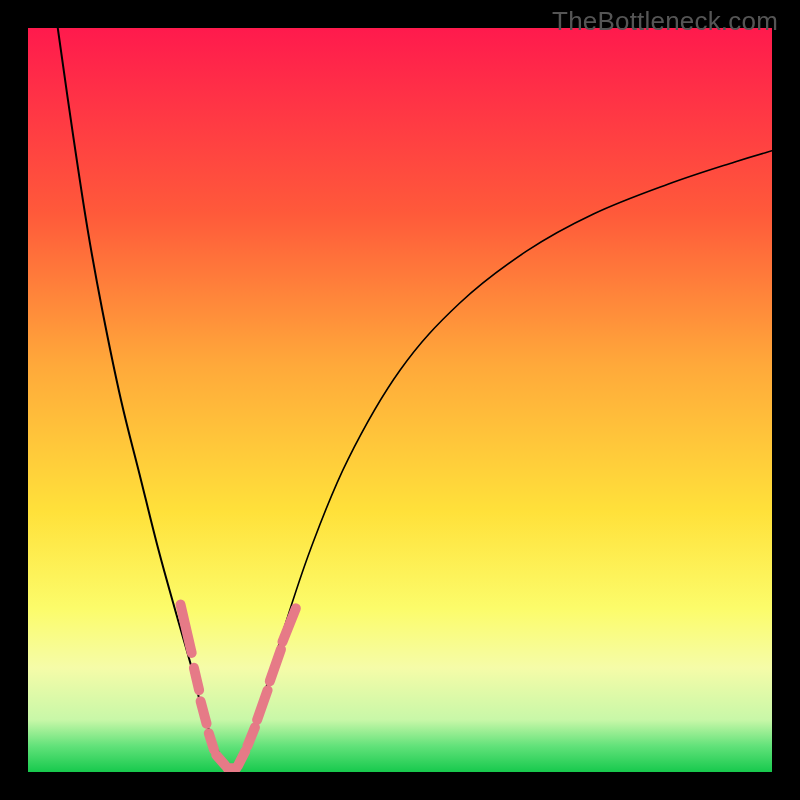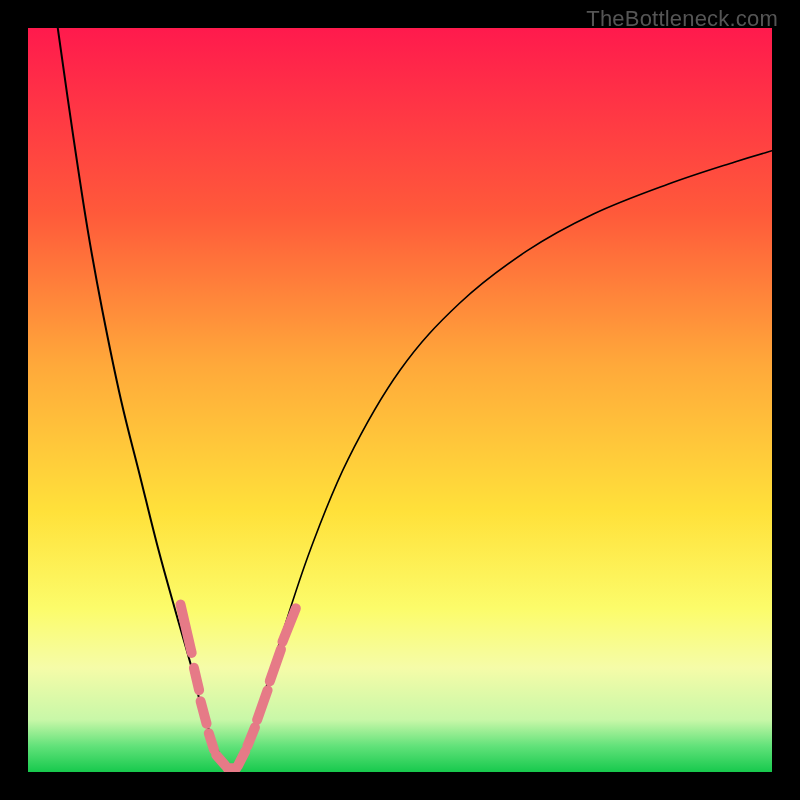--- a/index.html
+++ b/index.html
@@ -31,21 +31,21 @@
   }
   svg.curves {
     position: absolute;
     inset: 0;
   }
   .watermark {
     position: absolute;
     top: 6px;
     right: 22px;
     color: #555;
-    font-size: 22px;
+    font-size: 26px;
     letter-spacing: 0.2px;
     font-weight: 500;
     user-select: none;
   }
 </style>
 </head>
 <body>
 
 <div class="outer">
   <div class="plotframe">

